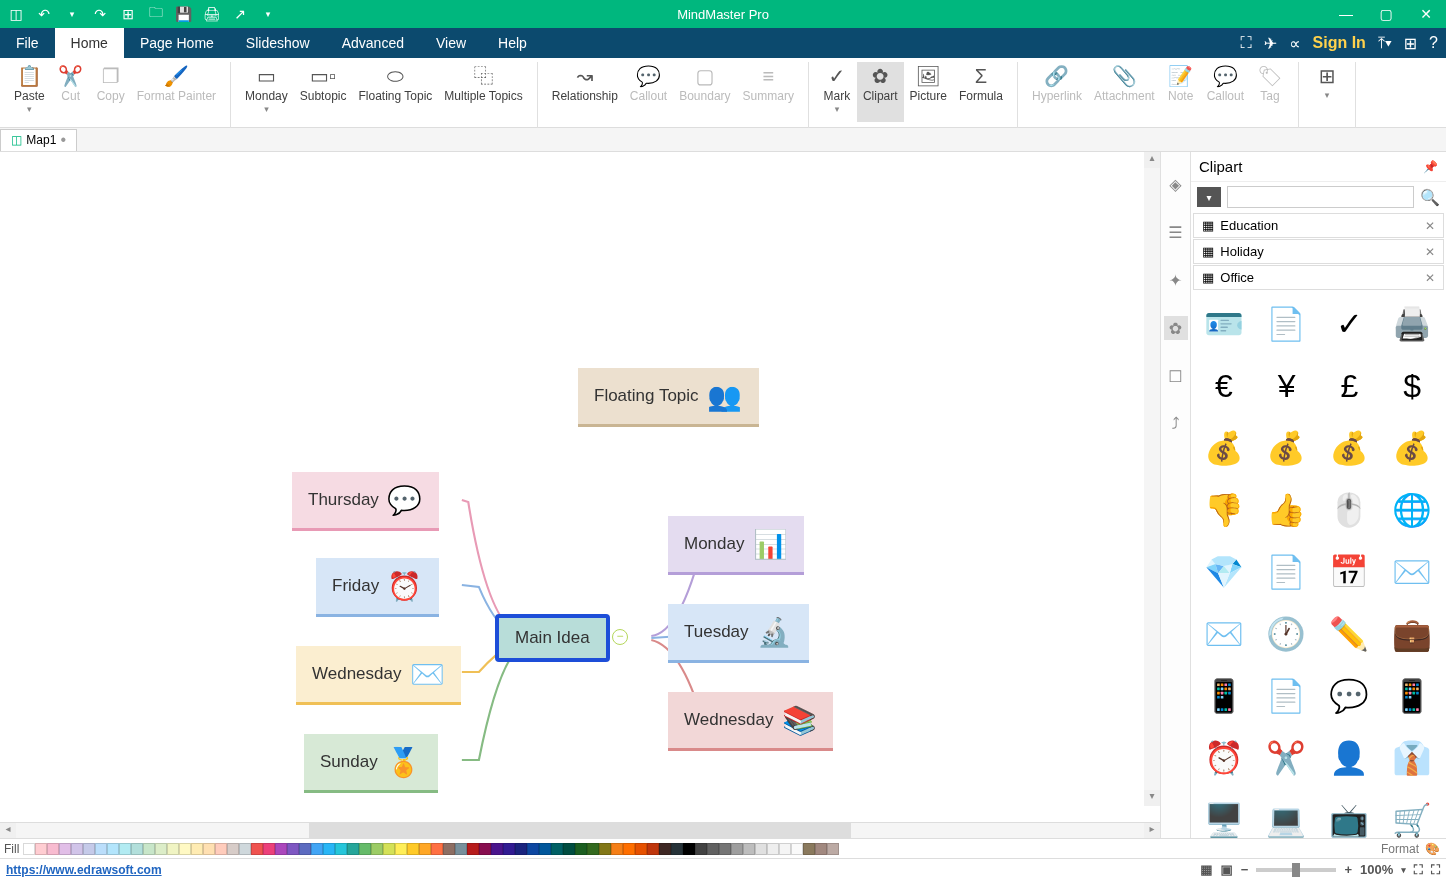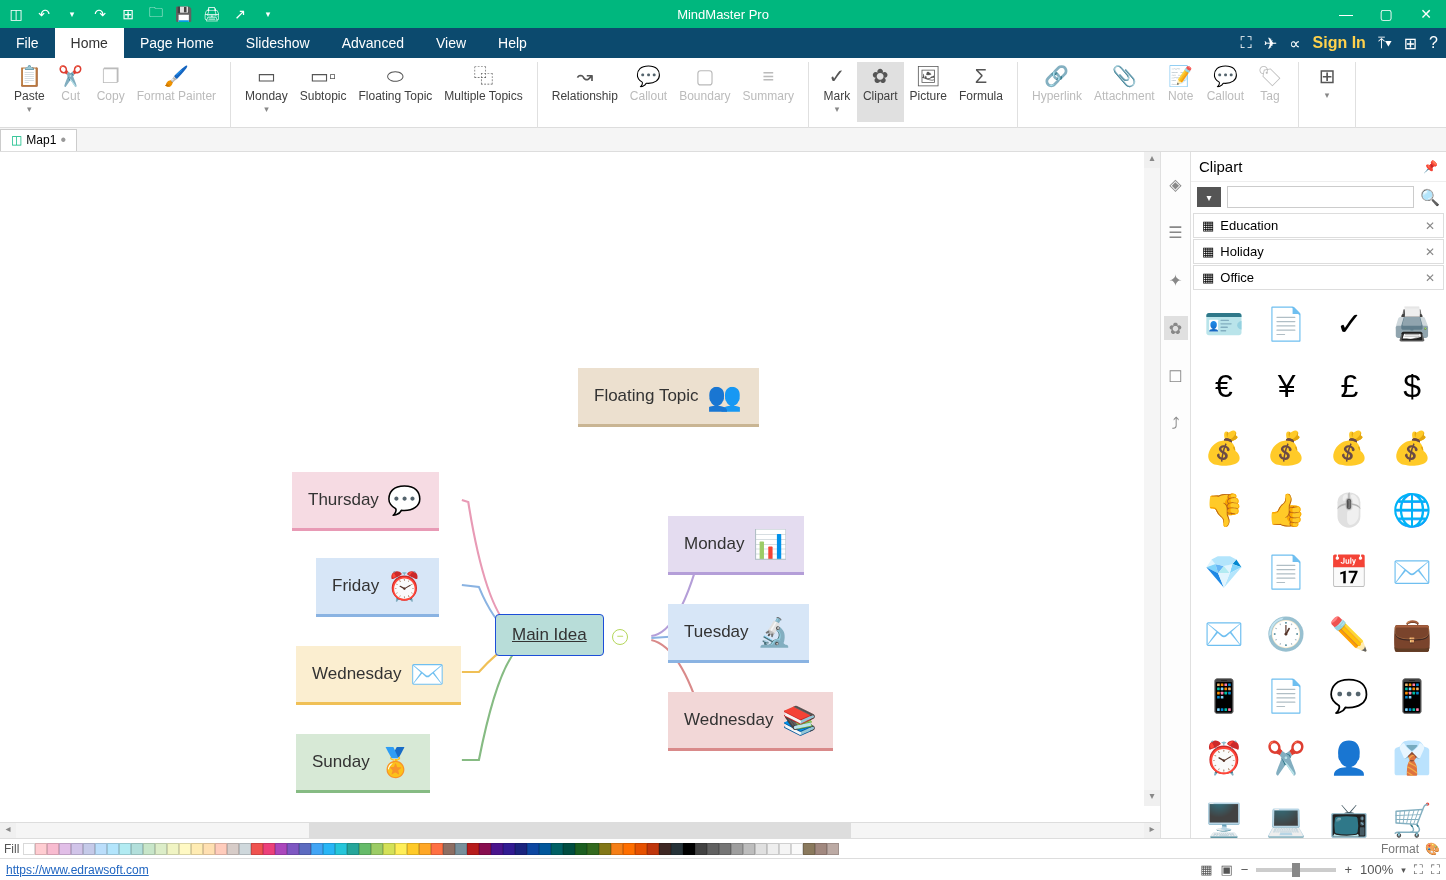--- a/index.html
+++ b/index.html
@@ -45,21 +45,21 @@
 .hscroll .arrow { width: 16px; text-align: center; color: #888; font-size: 10px; cursor: pointer; }
 .hscroll .track { flex: 1; background: #f5f5f5; position: relative; }
 .hscroll .thumb { position: absolute; left: 26%; width: 48%; height: 100%; background: #ddd; }
 .vscroll { position: absolute; right: 0; top: 0; bottom: 16px; width: 16px; background: #f0f0f0; display: flex; flex-direction: column; }
 .vscroll .arrow { height: 16px; width: 16px; text-align: center; color: #888; font-size: 10px; cursor: pointer; }
 .vscroll .track { flex: 1; background: #f5f5f5; }
 
 
 .node { position: absolute; padding: 10px 16px; font-size: 17px; color: #333; display: flex; align-items: center; gap: 8px; }
 .node .node-icon { width: 36px; height: 36px; display: flex; align-items: center; justify-content: center; font-size: 28px; }
-.central { background: #b8ddd9; border: 1px solid #1d4ed8; border-radius: 4px; text-decoration: underline; }
+.central { background: #b8ddd9; border: 4px solid #1d4ed8; border-radius: 4px; }
 .float-node { background: #ece0cf; border-bottom: 3px solid #c9b593; }
 .pink-node { background: #f6dbe3; border-bottom: 3px solid #e89ab5; }
 .blue-node { background: #d7e6f7; border-bottom: 3px solid #8ab3e2; }
 .yellow-node { background: #fbeed0; border-bottom: 3px solid #f0c056; }
 .green-node { background: #d7e9d6; border-bottom: 3px solid #86bb83; }
 .red-node { background: #f2d7d7; border-bottom: 3px solid #d98a8a; }
 .lilac-node { background: #e4dcf0; border-bottom: 3px solid #b49ed8; }
 
 
 .connectors { position: absolute; top: 0; left: 0; width: 100%; height: 100%; pointer-events: none; }
@@ -85,21 +85,21 @@
 
 
 .color-bar { height: 20px; display: flex; align-items: center; border-top: 1px solid #ddd; }
 .color-bar .fill-label { font-size: 12px; padding: 0 4px; color: #555; }
 .color-bar .swatches { display: flex; flex: 1; overflow: hidden; }
 .color-bar .sw { width: 12px; height: 12px; border: 1px solid rgba(0,0,0,0.15); }
 .color-bar .recent { font-size: 12px; color: #777; padding: 0 6px; }
 .color-bar .more { font-size: 12px; color: #888; cursor: pointer; padding-right: 6px; }
 
 
-.status-bar { height: 22px; display: flex; align-items: center; justify-content: space-between; border-top: 1px solid #ddd; font-size: 12px; padding: 0 6px; }
+.status-bar { height: 22px; display: flex; align-items: center; justify-content: space-between; border-top: 1px solid #ddd; font-size: 12px; padding: 0 6px; font-weight: bold; }
 .status-bar .link { color: #2166c1; text-decoration: underline; }
 .status-bar .zoom { display: flex; align-items: center; gap: 8px; }
 .status-bar .zoom span { cursor: pointer; color: #555; font-size: 13px; }
 .status-bar .zoom .slider { width: 80px; height: 4px; background: #ccc; position: relative; }
 .status-bar .zoom .slider .thumb { width: 8px; height: 14px; background: #888; position: absolute; left: 36px; top: -5px; }
 
 .expand-btn { position: absolute; width: 16px; height: 16px; border: 1px solid #b5d75b; border-radius: 50%; background: #fff; color: #b5d75b; font-size: 12px; line-height: 12px; text-align: center; cursor: pointer;}
 </style>
 </head>
 <body>
@@ -300,21 +300,21 @@
             <span class="node-icon">💬</span>
           </div>
           <div class="node blue-node" style="left: 316px; top: 406px;">
             <span>Friday</span>
             <span class="node-icon">⏰</span>
           </div>
           <div class="node yellow-node" style="left: 296px; top: 494px;">
             <span>Wednesday</span>
             <span class="node-icon">✉️</span>
           </div>
-          <div class="node green-node" style="left: 296px; top: 582px; text-align: center;">
+          <div class="node green-node" style="left: 304px; top: 582px; text-align: center;">
             <span>Sunday</span>
             <span class="node-icon">🏅</span>
           </div>
         </div>
 
       <div id="right-nodes">
           <div class="node lilac-node" style="left: 668px; top: 364px;">
             <span>Monday</span>
             <span class="node-icon">📊</span>
           </div>

